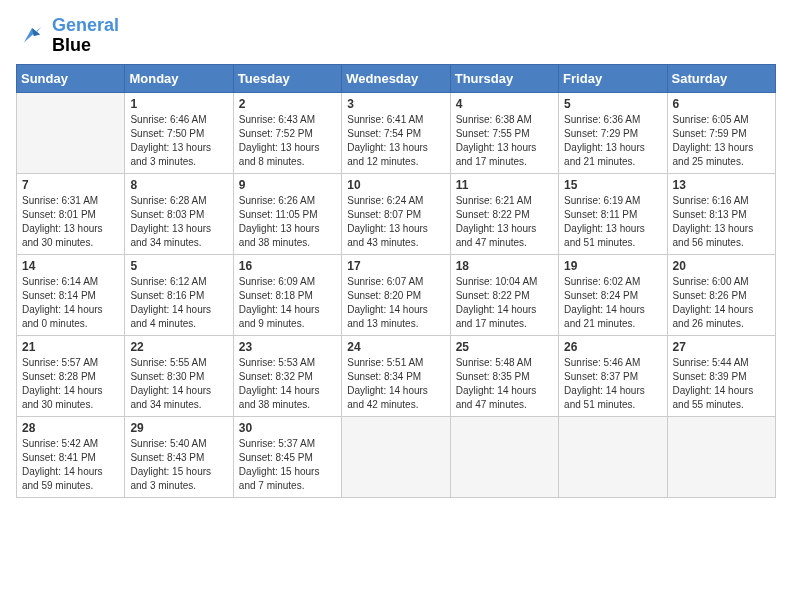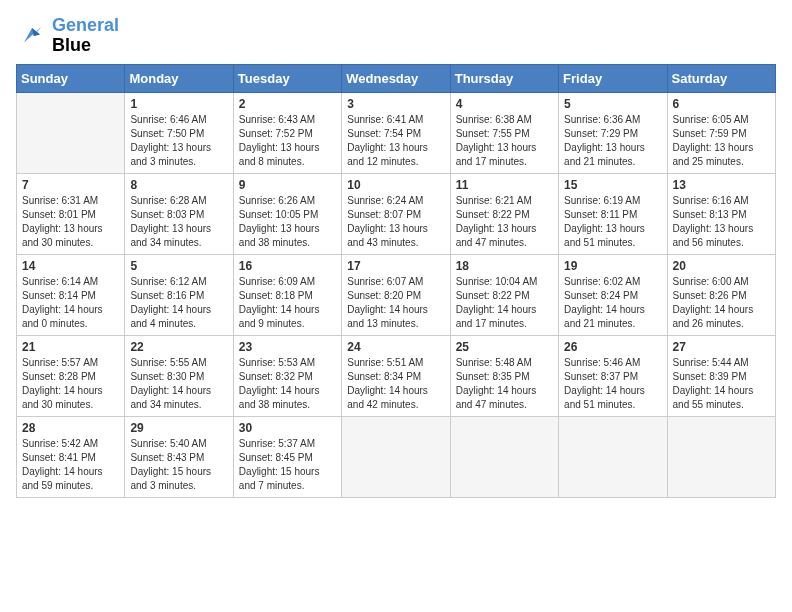--- a/index.html
+++ b/index.html
@@ -173,21 +173,21 @@
         <td>
           <span class="day-num">8</span>
           <span class="cell-line">Sunrise: 6:28 AM</span>
           <span class="cell-line">Sunset: 8:03 PM</span>
           <span class="cell-line">Daylight: 13 hours</span>
           <span class="cell-line">and 34 minutes.</span>
         </td>
         <td>
           <span class="day-num">9</span>
           <span class="cell-line">Sunrise: 6:26 AM</span>
-          <span class="cell-line">Sunset: 10:05 PM</span>
+          <span class="cell-line">Sunset: 11:05 PM</span>
           <span class="cell-line">Daylight: 13 hours</span>
           <span class="cell-line">and 38 minutes.</span>
         </td>
         <td>
           <span class="day-num">10</span>
           <span class="cell-line">Sunrise: 6:24 AM</span>
           <span class="cell-line">Sunset: 8:07 PM</span>
           <span class="cell-line">Daylight: 13 hours</span>
           <span class="cell-line">and 43 minutes.</span>
         </td>

